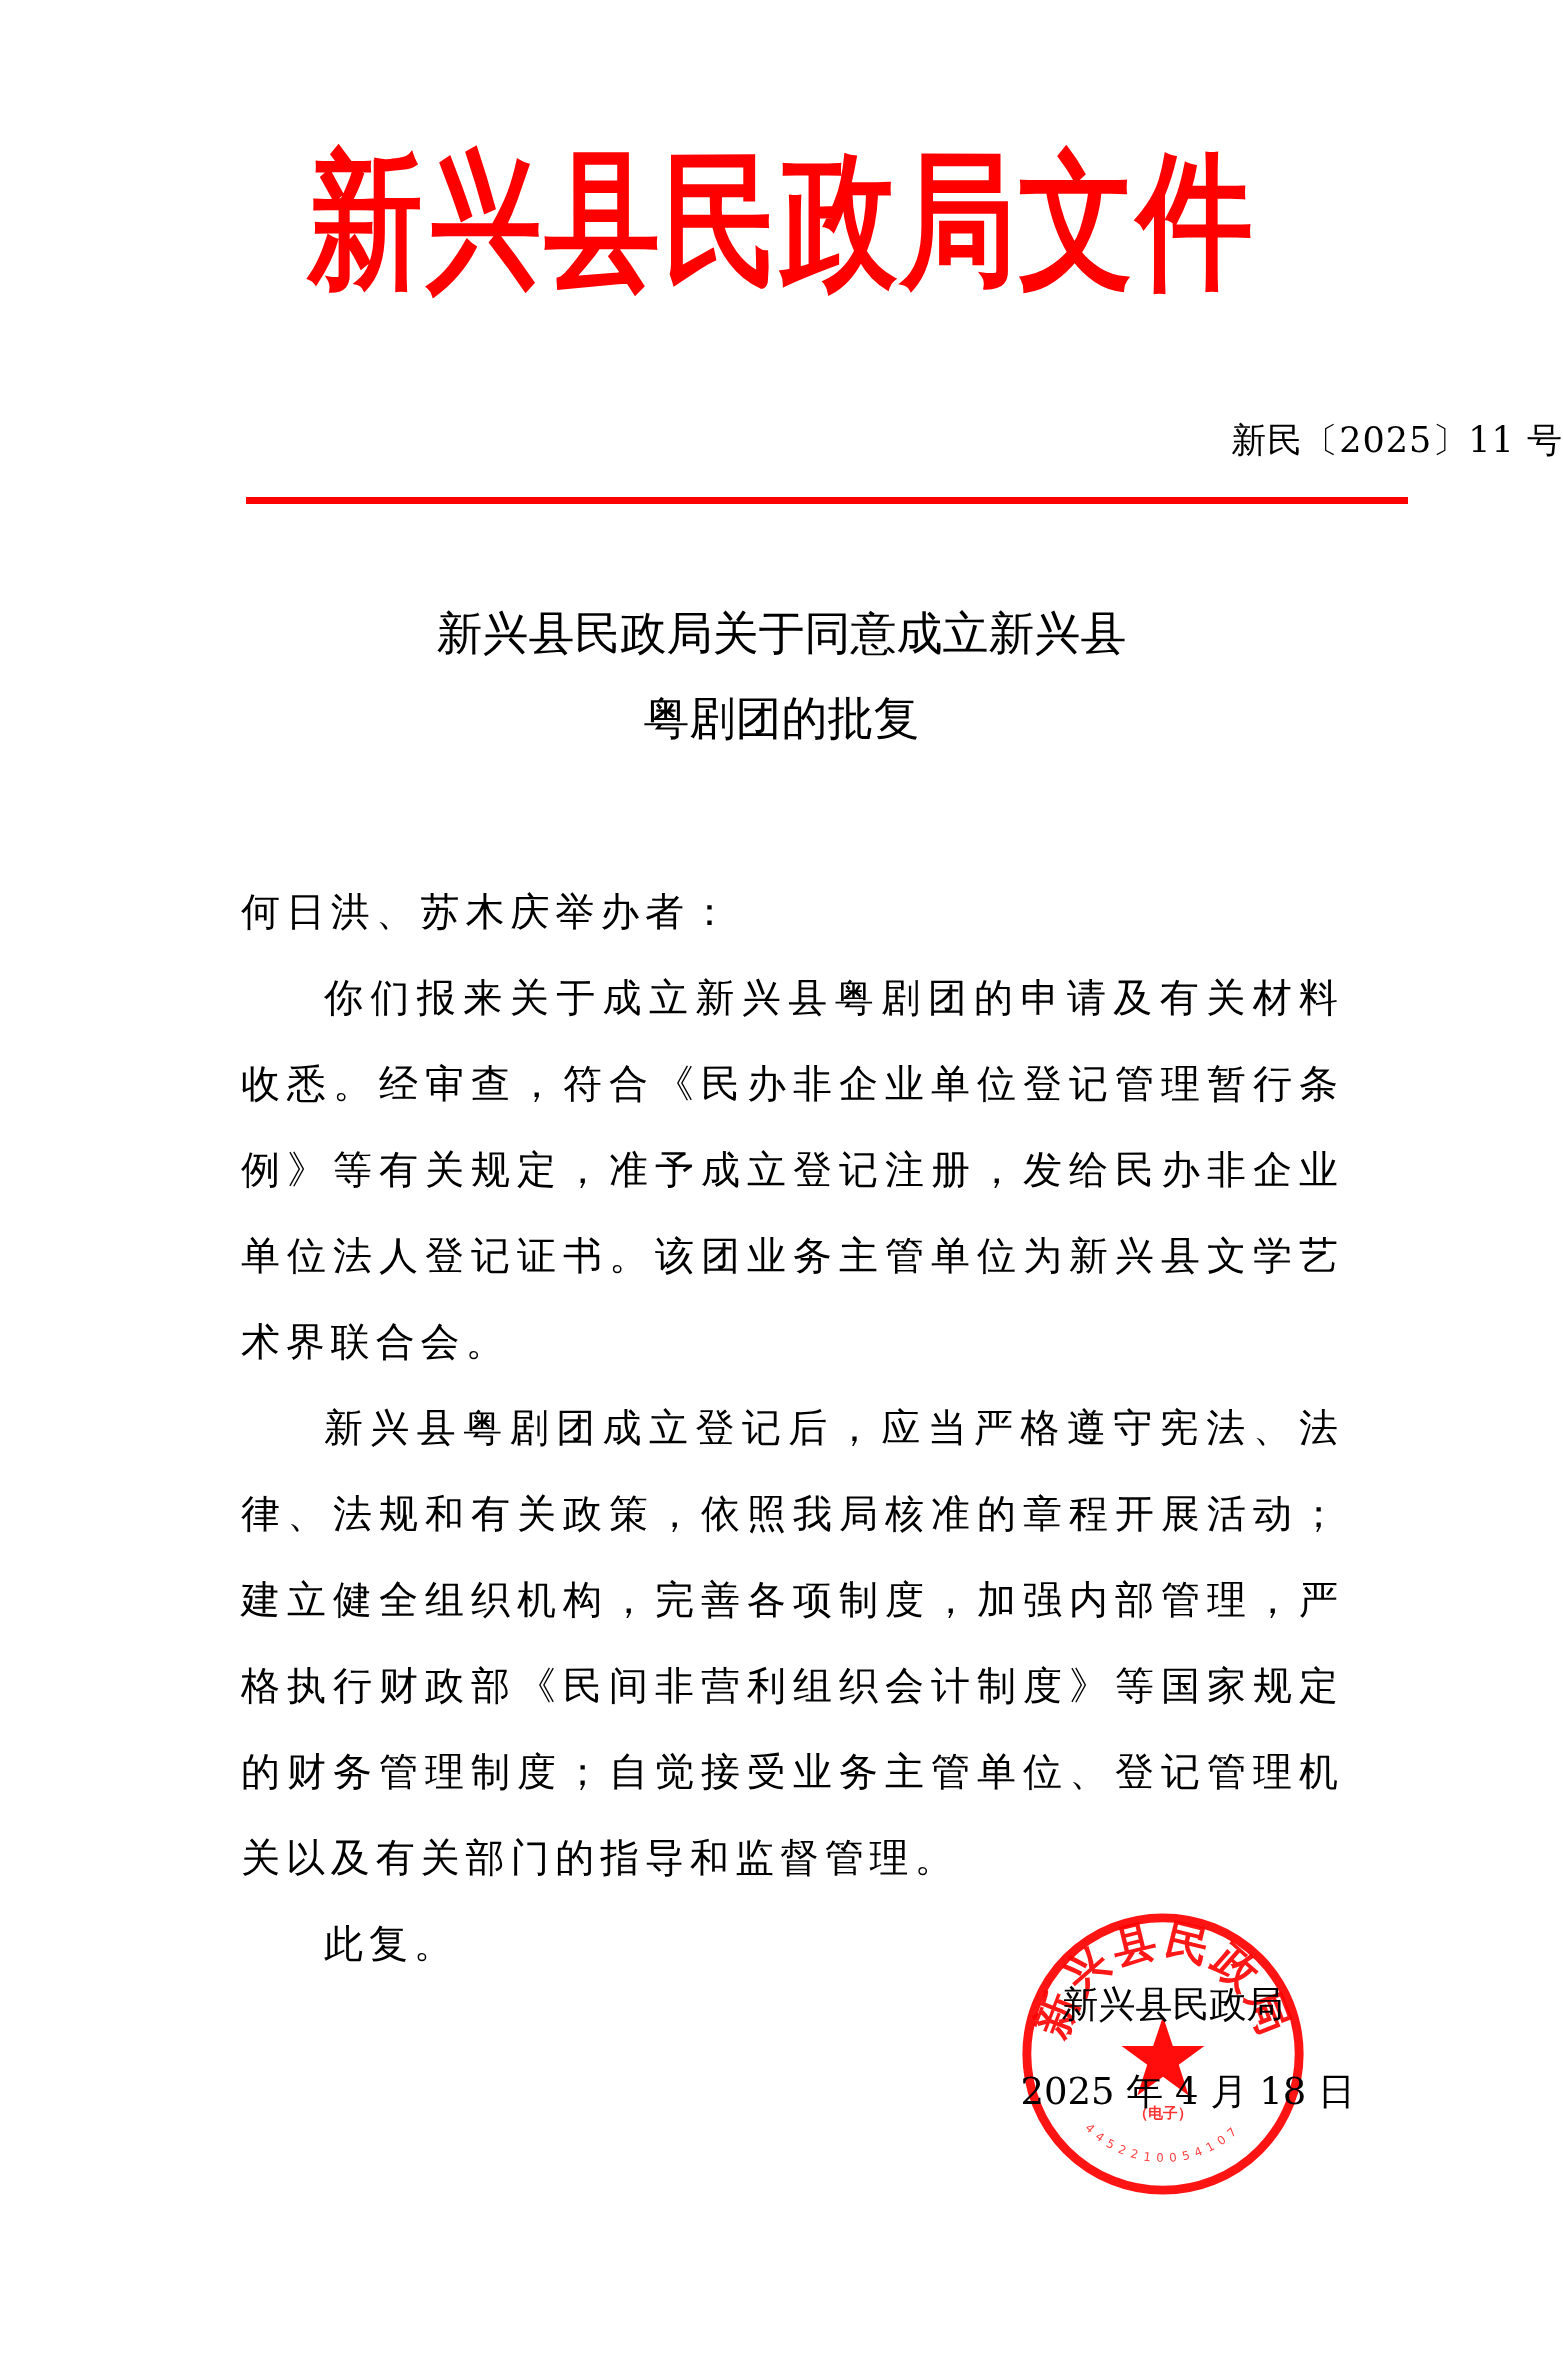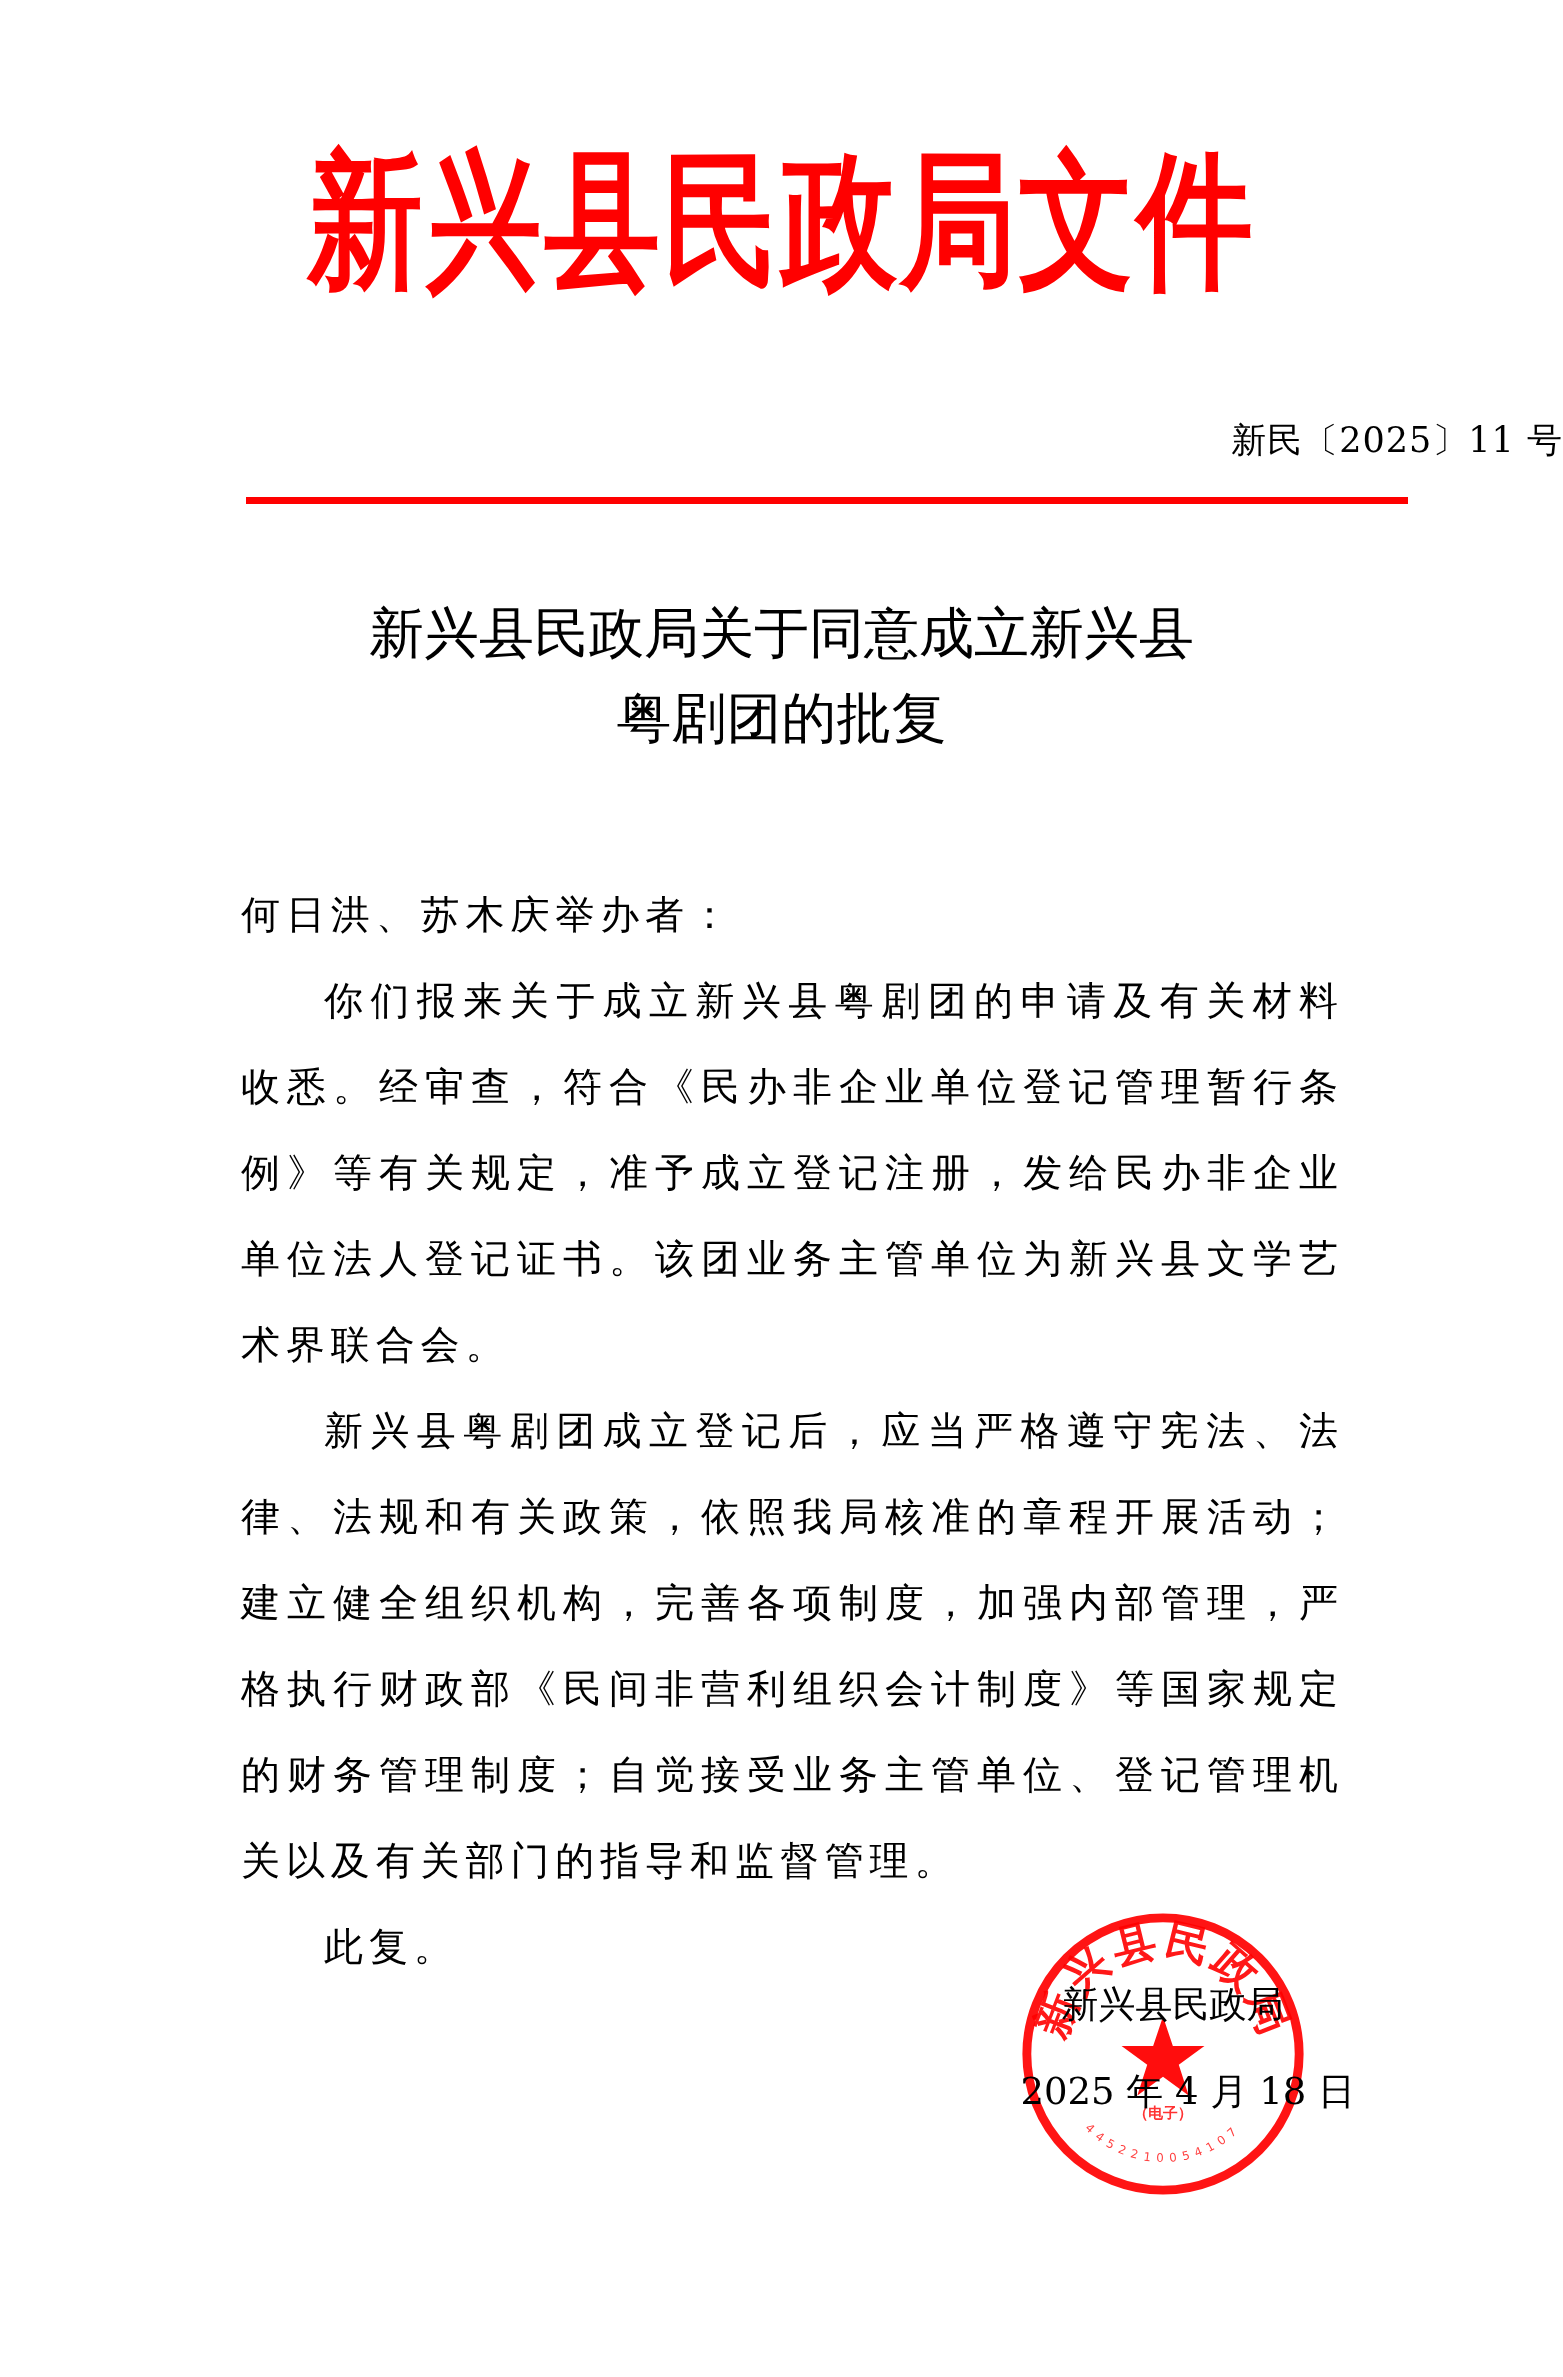--- a/index.html
+++ b/index.html
@@ -10,25 +10,25 @@
   .masthead { position:absolute; left:0; top:138px; width:1563px; text-align:center;
               font-family:"DejaVu Sans","Liberation Sans",sans-serif; font-weight:bold;
               color:#ff0000; font-size:148px; letter-spacing:3.9px; line-height:167px;
               transform:scaleX(0.78); transform-origin:center; }
   .docnum { position:absolute; left:0; top:416px; width:1563px; text-align:right;
             font-size:35px; line-height:49px; letter-spacing:1px; }
   .redline { position:absolute; left:246px; top:497px; width:1162px; height:6.9px; background:#ff0000; }
 
   .title { position:absolute; left:0; top:591px; width:1563px; text-align:center;
            font-family:"DejaVu Sans","Liberation Sans",sans-serif;
-           font-size:55px; line-height:85px; }
+           font-size:46px; line-height:85px; }
   .title div { white-space:nowrap; }
 
   .body-text { position:absolute; left:241px; top:872px; width:1103px;
-               font-size:39px; line-height:86px; letter-spacing:5.9px; }
+               font-size:39px; line-height:86px; letter-spacing:5.9px;font-family:Liberation Mono, monospace; }
   .body-text p { margin:0; text-align:justify; text-align-last:left; }
   .indent { text-indent:83px; }
 
   .seal { position:absolute; left:1015px; top:1906px; width:296px; height:296px; }
   .sign { position:absolute; left:1015px; top:1980px; width:315px; text-align:center;
           font-size:37px; line-height:49px; }
   .date { position:absolute; left:1000px; top:2067px; width:355px; text-align:right;
           font-size:37px; line-height:49px; white-space:nowrap; }
 </style>
 </head>

